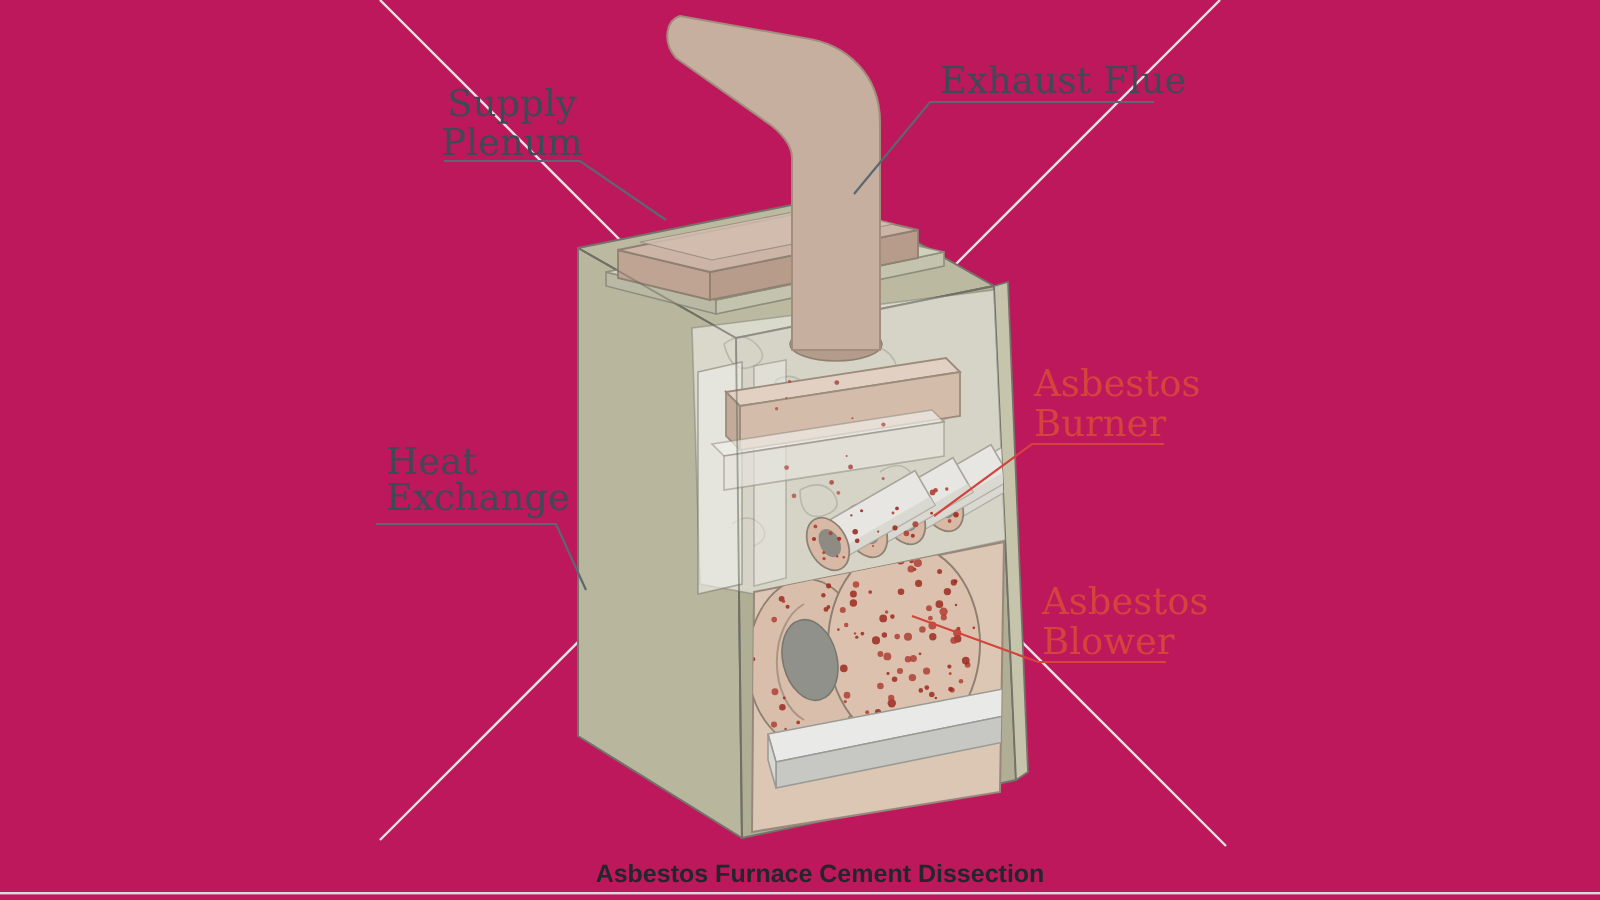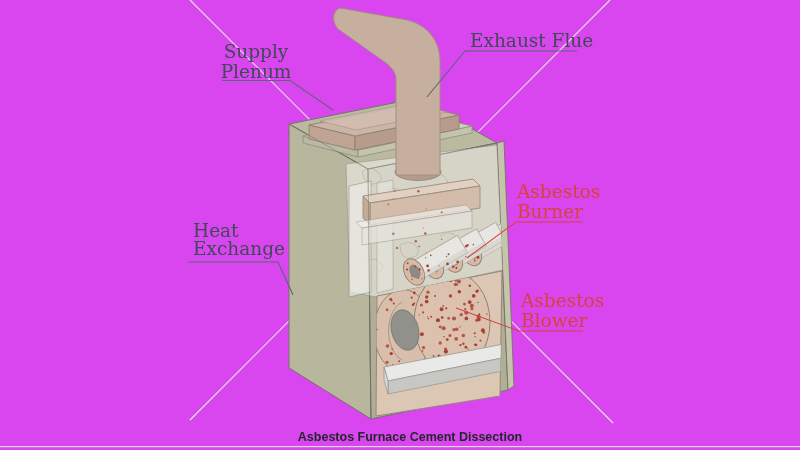--- a/index.html
+++ b/index.html
@@ -1,16 +1,16 @@
 <!DOCTYPE html>
 <html><head>
 <meta charset="utf-8">
 <style>
   html,body{margin:0;padding:0;background:#ffffff;}
-  .stage{position:relative;width:800px;height:450px;background:#d946ef;overflow:hidden;
+  .stage{position:relative;width:800px;height:450px;background:#be185d;overflow:hidden;
          font-family:"DejaVu Serif", serif;}
   svg{position:absolute;left:0;top:0;}
   .lbl{font-family:"DejaVu Serif", serif;font-size:18.5px;fill:#3e4a55;}
   .lbl-red{font-family:"DejaVu Serif", serif;font-size:18.5px;fill:#d5433d;}
   .caption{font-family:"Liberation Sans", sans-serif;font-size:12.5px;font-weight:bold;fill:#23272b;}
 </style>
 </head>
 <body>
 
 <div class="stage">

